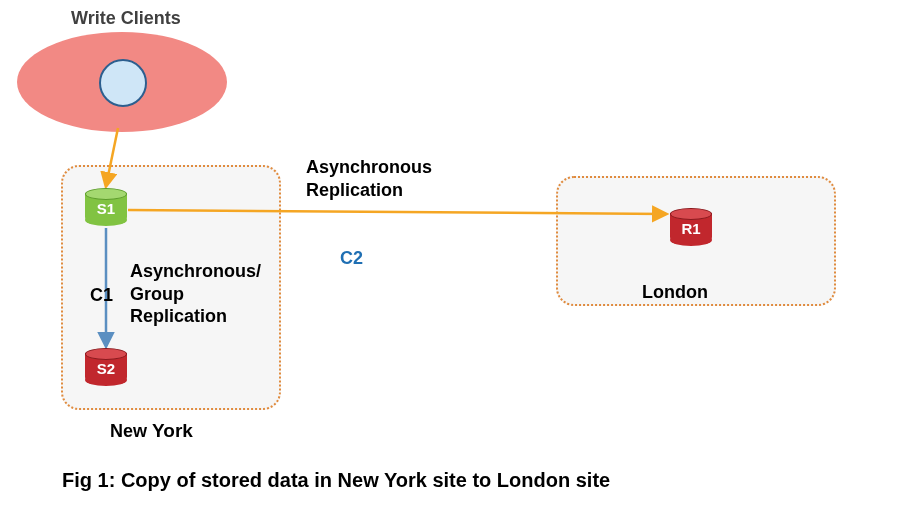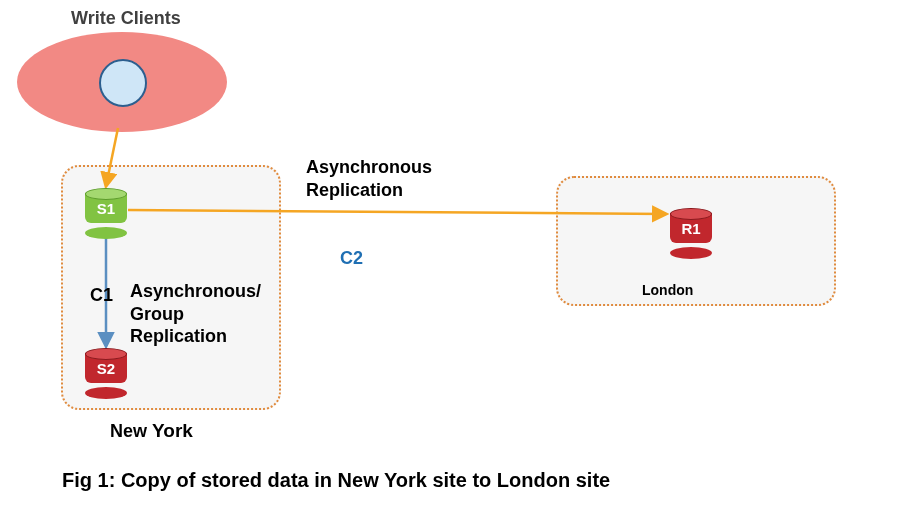--- a/index.html
+++ b/index.html
@@ -56,21 +56,21 @@
     }
     .site-london {
       top: 176px;
       left: 556px;
       width: 280px;
       height: 130px;
     }
     .cylinder {
       position: absolute;
       width: 42px;
-      height: 51px;
+      height: 38px;
     }
     .cylinder .body {
       position: absolute;
       width: 42px;
       height: 30px;
       top: 5px;
       border-radius: 0 0 6px 6px;
     }
     .cylinder .top {
       position: absolute;
@@ -129,38 +129,37 @@
       font-weight: bold;
       line-height: 1.3;
     }
     .async-group-repl-label {
       position: absolute;
       top: 260px;
       left: 130px;
       font-size: 18px;
       font-weight: bold;
       line-height: 1.25;
-      margin-top: 20px;
     }
     .ny-label {
       position: absolute;
       top: 420px;
       left: 110px;
       font-weight: bold;
       font-size: 18px;
     }
     .ny-label .york {
       font-size: 19px;
     }
     .london-label {
       position: absolute;
       top: 282px;
       left: 642px;
       font-weight: bold;
-      font-size: 14px;
+      font-size: 18px;
     }
     .caption {
       position: absolute;
       top: 469px;
       left: 62px;
       font-size: 20px;
       font-weight: bold;
     }
     .arrow-svg {
       position: absolute;

